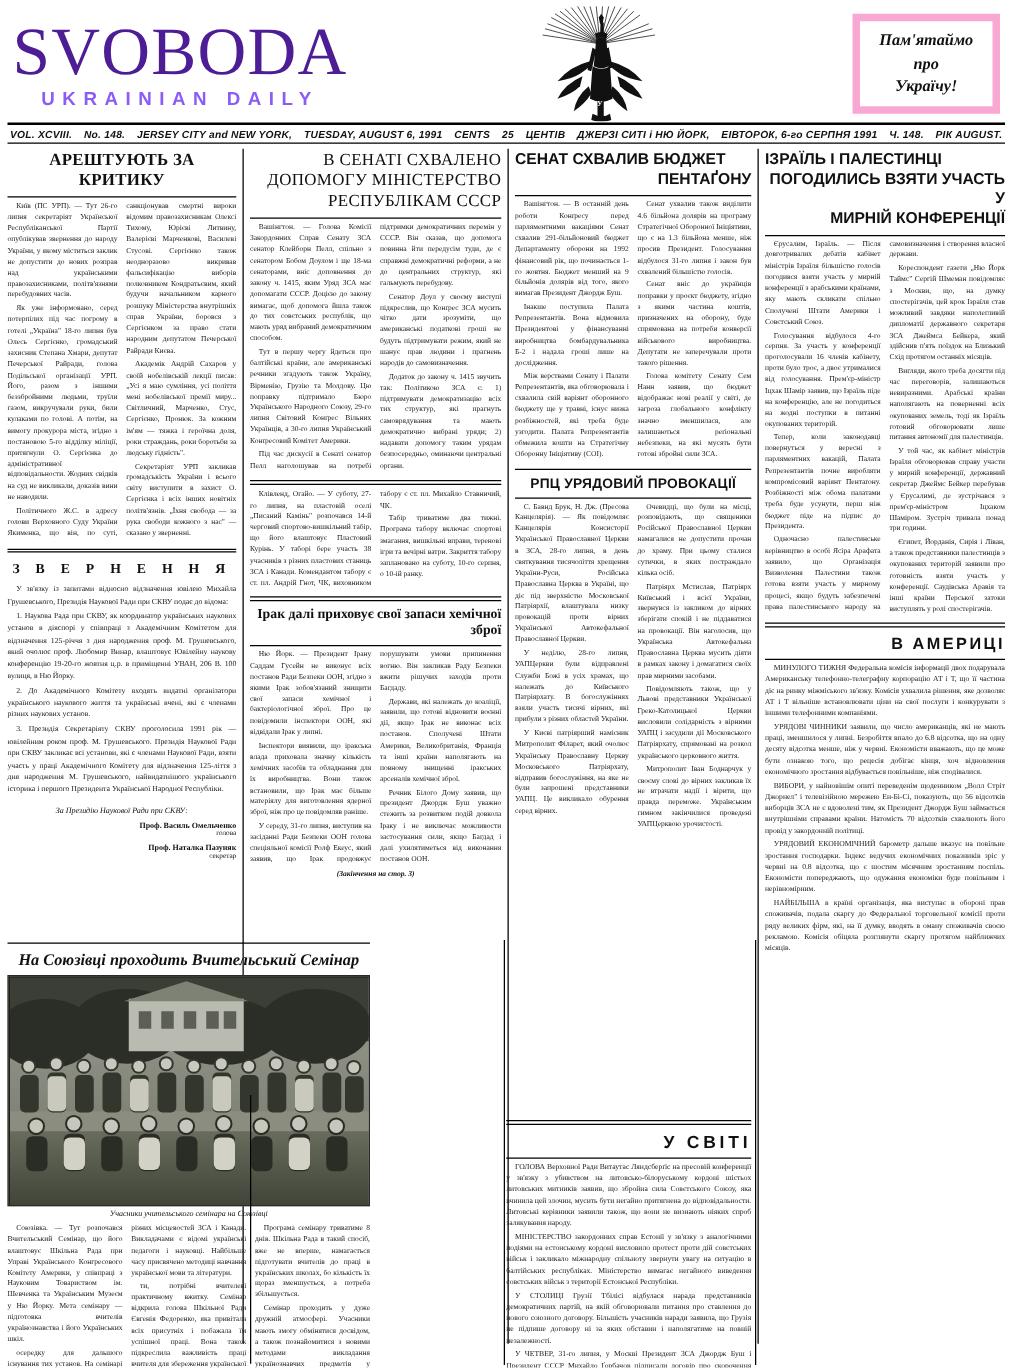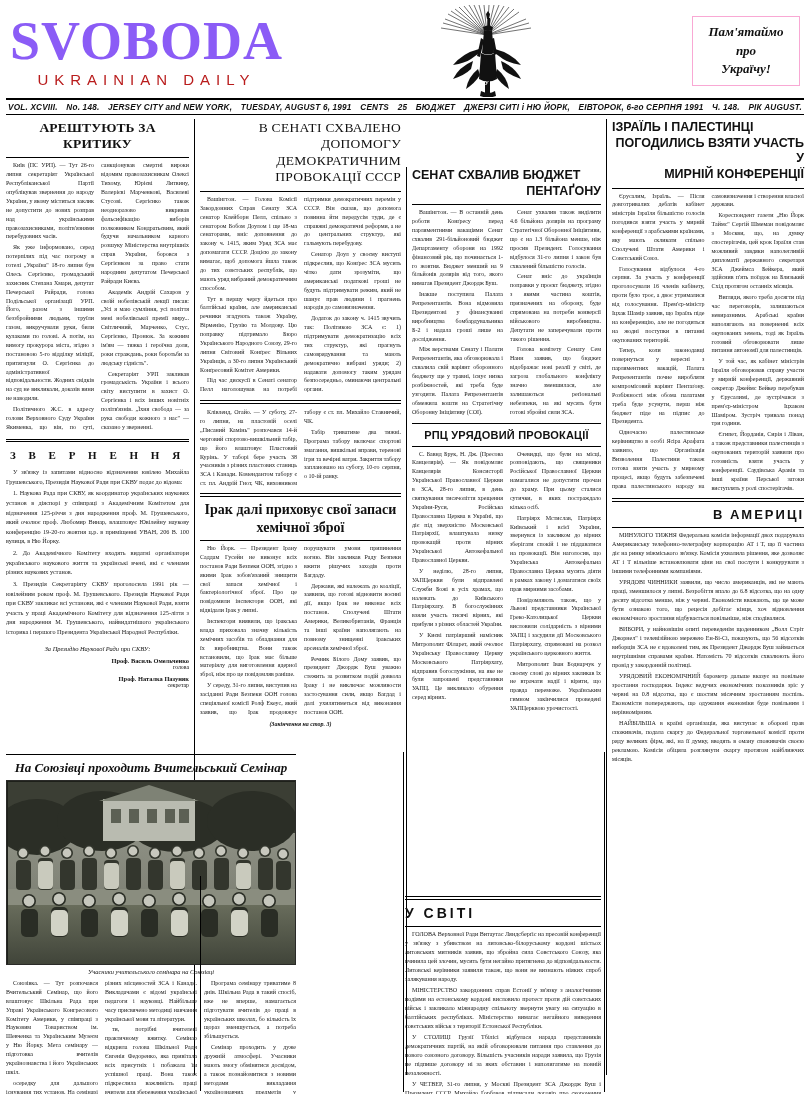--- a/index.html
+++ b/index.html
@@ -9,54 +9,54 @@
     color:#111;
     -webkit-font-smoothing:antialiased;
   }
   .page{width:810px;height:1094px;position:relative;padding:0;box-sizing:border-box;}
 
   
   .masthead{display:flex;align-items:center;justify-content:space-between;padding:6px 10px 0 10px;height:96px;box-sizing:border-box;}
   .logo-en,.logo-uk{text-align:center;flex:0 0 auto;}
   .logo-word{
     font-family:"Liberation Serif", serif;
-    font-weight:bold;font-size:54px;letter-spacing:1px;line-height:1.0;
-    color:#8b5cf6;
+    font-weight:normal;font-size:54px;letter-spacing:1px;line-height:1.0;
+    color:#4c1d95;
   }
   .logo-word.uk{font-size:52px;letter-spacing:0px;}
   .logo-sub{
     font-family:"Liberation Sans", sans-serif;
-    font-weight:normal;font-size:15px;letter-spacing:6px;margin-top:3px;color:#b91c1c;
+    font-weight:bold;font-size:15px;letter-spacing:6px;margin-top:3px;color:#8b5cf6;
   }
   .logo-sub.uk{letter-spacing:2.2px;font-size:15.5px;}
   .emblem{flex:0 0 auto;width:112px;height:92px;position:relative;margin:0 4px;}
   .emblem svg{display:block;}
   .memo-box{
-    border:1px solid #f9a8d4;padding:6px 10px;text-align:center;
+    border:6px solid #f9a8d4;padding:6px 10px;text-align:center;
     font-family:"Liberation Serif", serif;font-style:italic;font-weight:bold;
     font-size:13px;line-height:1.45;min-width:86px;
   }
 
   
   .rule-thick{border-top:2.5px solid #000;margin:2px 6px 0 6px;}
   .rule-thin{border-top:1px solid #000;margin:0 6px;}
   .dateline{
     display:flex;align-items:center;justify-content:space-between;
     font-family:"Liberation Sans", sans-serif;font-size:8.2px;font-weight:bold;
     letter-spacing:0.2px;padding:2.5px 8px 2.5px 8px;white-space:nowrap;
   }
   .dateline span{display:inline-block;font-style:italic;}
 
   
   .content{display:flex;padding:4px 6px 0 6px;box-sizing:border-box;height:960px;}
   .col{box-sizing:border-box;}
   .vrule{border-left:1px solid #000;}
   .c1{width:188px;padding-right:5px;}
   .c2{width:212px;padding:0 5px;}
-  .c3{width:200px;padding:0 5px;margin-top:48px;}
+  .c3{width:200px;padding:0 5px;}
   .c4{width:198px;padding-left:5px;}
 
   
   h1.hl{
     font-family:"Liberation Serif", serif;font-weight:bold;
     font-size:13.5px;text-align:center;margin:1px 0 5px 0;line-height:1.2;
     letter-spacing:0.2px;
   }
   h1.hl-sans{
     font-family:"Liberation Sans", sans-serif;font-weight:bold;
@@ -69,22 +69,22 @@
   }
   h2.sub-ital{
     font-family:"Liberation Serif", serif;font-style:italic;font-weight:normal;
     font-size:12px;text-align:right;margin:4px 0 4px 0;line-height:1.3;
   }
   h2.sub-sans{
     font-family:"Liberation Sans", sans-serif;font-weight:bold;font-size:11px;
     text-align:center;margin:5px 0 3px 0;line-height:1.2;letter-spacing:0.2px;
   }
   h2.sub-right{
-    font-family:"Liberation Serif", serif;font-weight:bold;font-size:14px;
-    text-align:center;margin:4px 0 4px 0;line-height:1.25;
+    font-family:"Liberation Serif", serif;font-weight:bold;font-size:11px;
+    text-align:right;margin:4px 0 4px 0;line-height:1.25;
   }
   .hl-rule{border-top:1.6px solid #000;margin:3px 0 0 0;}
   .hl-rule-dbl{border-top:1.5px solid #000;border-bottom:1.5px solid #000;height:2px;margin:5px 0 4px 0;}
 
   
   .twocol{column-count:2;column-gap:7px;}
   .bodytext{
     font-family:"Liberation Serif", serif;
     font-size:6.0px;line-height:1.48;text-align:justify;
     hyphens:auto;-webkit-hyphens:auto;color:#1a1a1a;
@@ -115,21 +115,21 @@
   .photo-band{border-top:1.6px solid #000;margin-top:2px;}
 
   .contbot{font-family:"Liberation Serif", serif;font-weight:bold;font-style:italic;font-size:6px;text-align:center;margin-top:3px;}
 
   
   .secrule{border-top:1.4px solid #000;margin:5px 0 3px 0;}
   .secrule-dbl{border-top:1.4px solid #000;border-bottom:1.4px solid #000;height:1.6px;margin:6px 0 4px 0;}
 
   .world-title{
     font-family:"Liberation Sans", sans-serif;font-weight:bold;font-size:14px;
-    text-align:left;letter-spacing:3px;margin:5px 0 4px 0;
+    text-align:right;letter-spacing:3px;margin:5px 0 4px 0;
   }
   .amer-title{
     font-family:"Liberation Sans", sans-serif;font-weight:bold;font-size:13px;
     text-align:right;letter-spacing:2px;margin:5px 0 4px 0;
   }
 </style>
 </head>
 <body>
 
 <div class="page">
@@ -204,21 +204,21 @@
   </div>
 
   <div class="rule-thick"></div>
   <div class="dateline">
     <span>VOL. XCVIII.</span>
     <span>No. 148.</span>
     <span>JERSEY CITY and NEW YORK,</span>
     <span>TUESDAY, AUGUST 6, 1991</span>
     <span>CENTS</span>
     <span>25</span>
-    <span>БЮДЖЕТ</span>
+    <span>ЦЕНТІВ</span>
     <span>ДЖЕРЗІ СИТІ і НЮ ЙОРК,</span>
     <span>ЕІВТОРОК, 6-го СЕРПНЯ 1991</span>
     <span>Ч. 148.</span>
     <span>РІК AUGUST.</span>
   </div>
   <div class="rule-thin"></div>
 
   <div class="content">
 
     <div class="col c1">
@@ -246,21 +246,21 @@
         <span>Проф. Василь Омельченко</span>
         <span class="role">голова</span>
       </div>
       <div class="sig">
         <span>Проф. Наталка Пазуняк</span>
         <span class="role">секретар</span>
       </div>
     </div>
 
     <div class="col c2 vrule">
-      <h1 class="hl-serif-left">В СЕНАТІ СХВАЛЕНО ДОПОМОГУ ДЕМОКРАТИЧНИМ ПРОВОКАЦІЇ СССР</h1>
+      <h1 class="hl-serif-left">В СЕНАТІ СХВАЛЕНО ДОПОМОГУ МІНІСТЕРСТВО РЕСПУБЛІКАМ СССР</h1>
       <div class="hl-rule"></div>
 
       <div class="bodytext twocol" style="margin-top:3px;">
         <p>Вашінгтон. — Голова Комісії Закордонних Справ Сенату ЗСА сенатор Клейборн Пелл, спільно з сенатором Бобом Доулом і ще 18-ма сенаторами, вніс доповнення до закону ч. 1415, яким Уряд ЗСА має допомагати СССР. Доцією до закону вимагає, щоб допомога йшла також до тих совєтських республік, що мають уряд вибраний демократичним способом.</p>
         <p>Тут в першу чергу йдеться про балтійські країни, але американські речники згадують також Україну, Вірменію, Грузію та Молдову. Цю поправку підтримало Бюро Українського Народного Союзу, 29-го липня Світовий Конґрес Вільних Українців, а 30-го липня Український Конґресовий Комітет Америки.</p>
         <p>Під час дискусії в Сенаті сенатор Пелл наголошував на потребі підтримки демократичних перемін у СССР. Він сказав, що допомога повинна йти передусім туди, де є справжні демократичні реформи, а не до центральних структур, які гальмують перебудову.</p>
         <p>Сенатор Доул у своєму виступі підкреслив, що Конґрес ЗСА мусить чітко дати зрозуміти, що американські податкові гроші не будуть підтримувати режим, який не шанує прав людини і прагнень народів до самовизначення.</p>
         <p>Додаток до закону ч. 1415 звучить так: Політикою ЗСА є: 1) підтримувати демократизацію всіх тих структур, які прагнуть самоврядування та мають демократично вибрані уряди; 2) надавати допомогу таким урядам безпосередньо, оминаючи центральні органи.</p>
       </div>
 

